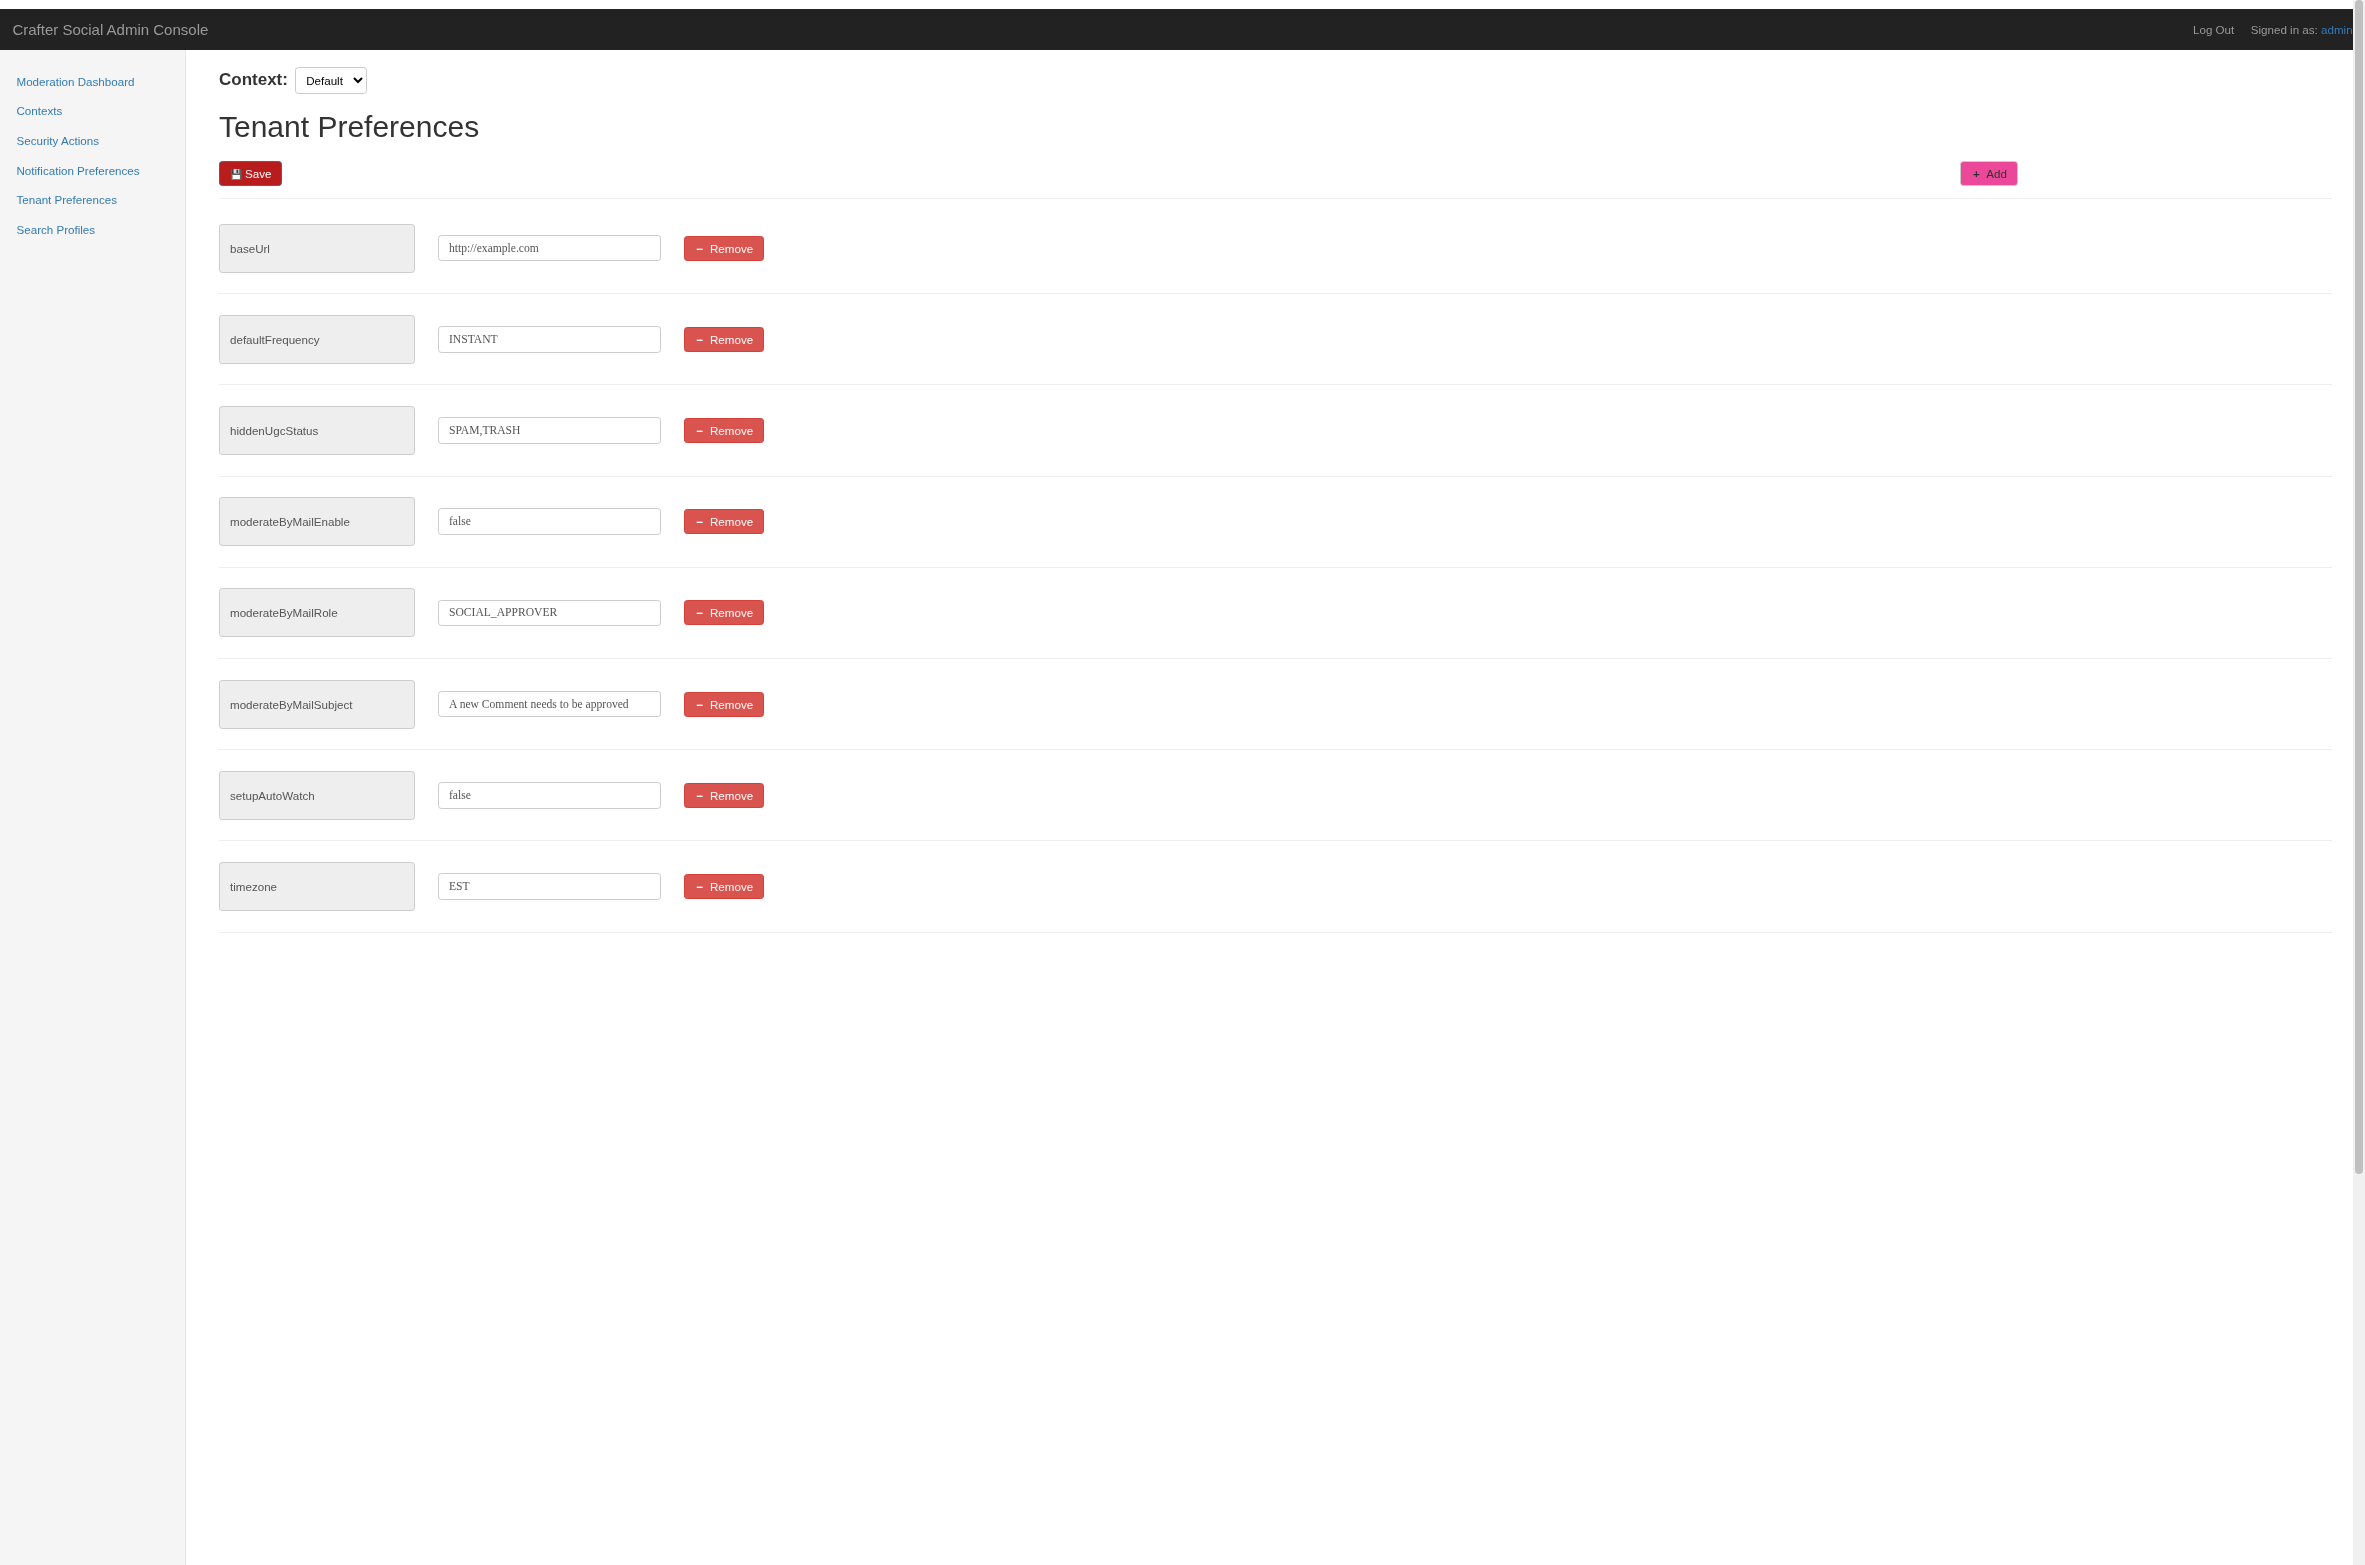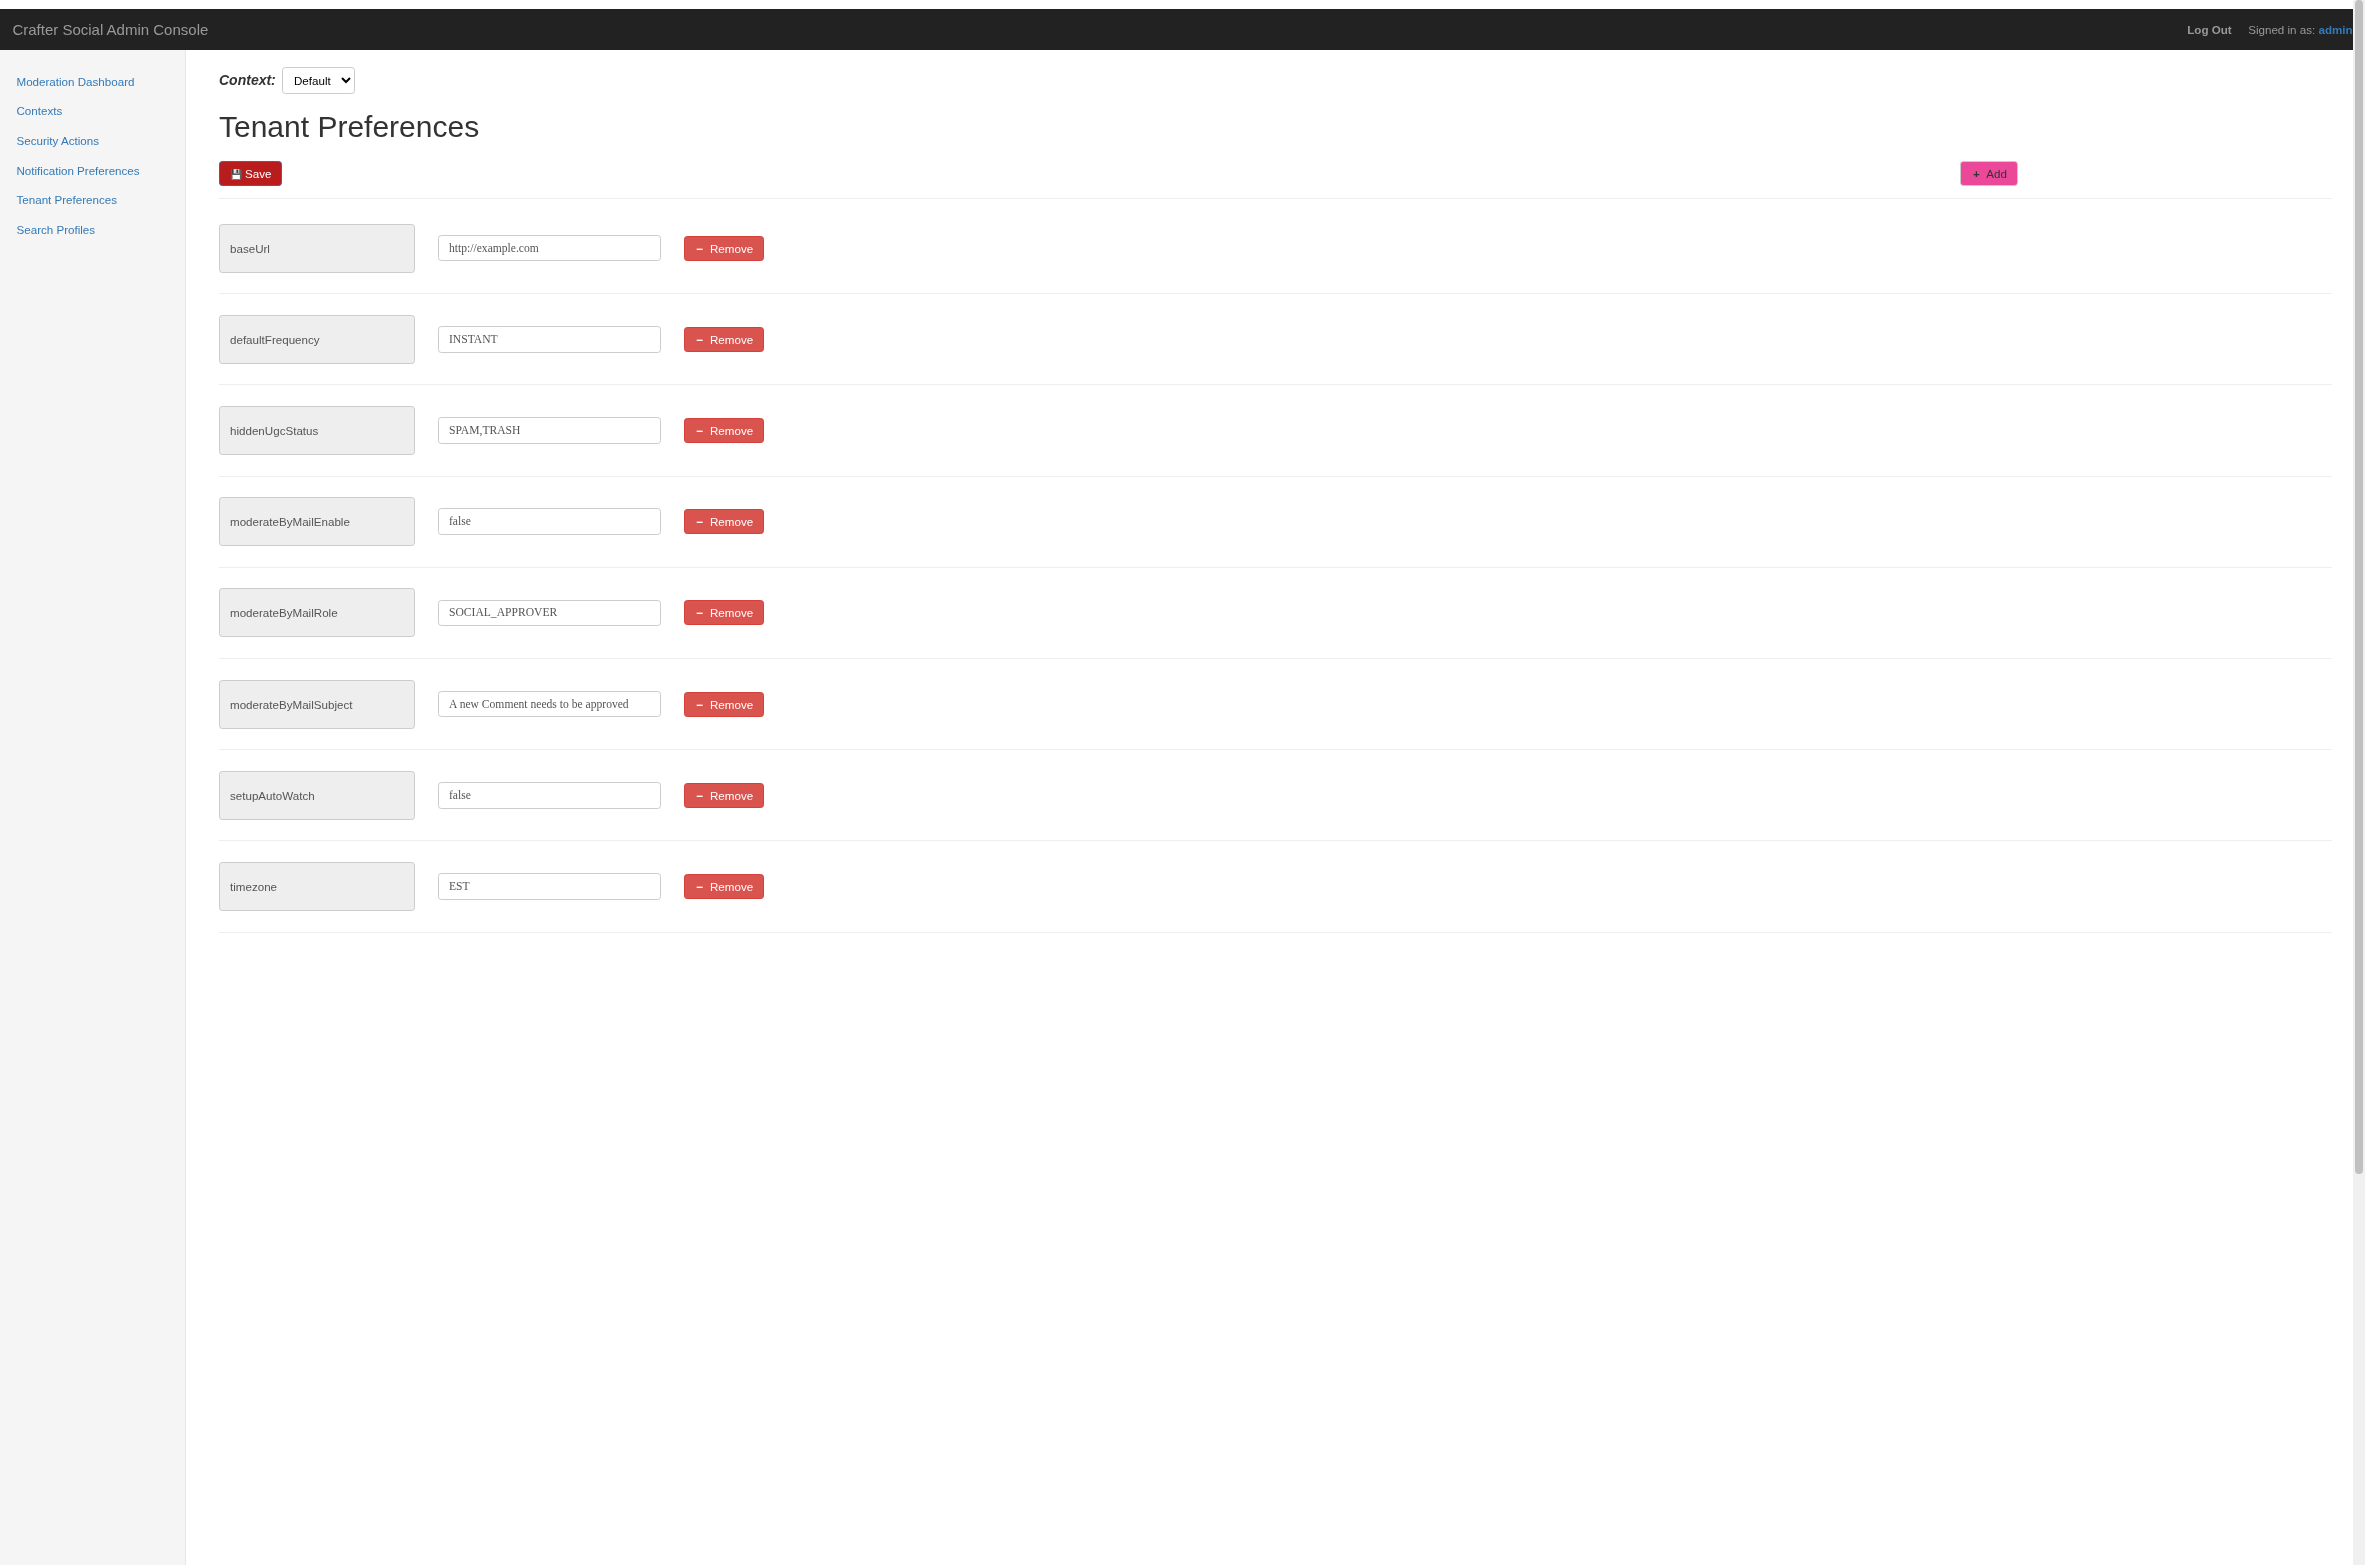--- a/index.html
+++ b/index.html
@@ -29,21 +29,20 @@
     }
     .navbar-right {
       display: flex;
       align-items: center;
       gap: 16.5px;
     }
     .navbar-right a {
       color: #999;
       text-decoration: none;
       font-size: 11.6px;
-      font-weight: bold;
     }
     .navbar-right .signed-in {
       color: #999;
       font-size: 11.6px;
     }
     .navbar-right .signed-in a {
       color: #337ab7;
     }
     .container {
       display: flex;
@@ -71,22 +70,21 @@
       padding: 16.5px 33px;
     }
     .context-row {
       display: flex;
       align-items: center;
       gap: 6.6px;
       margin-bottom: 16.5px;
     }
     .context-label {
       font-weight: bold;
-      font-size: 14px;
-      font-style: italic;
+      font-size: 17px;
     }
     .context-select {
       border: 0.8px solid #ccc;
       border-radius: 3.3px;
       padding: 5px 6.6px;
       font-size: 11.6px;
       background: #fff;
     }
     h1 {
       font-size: 30px;

